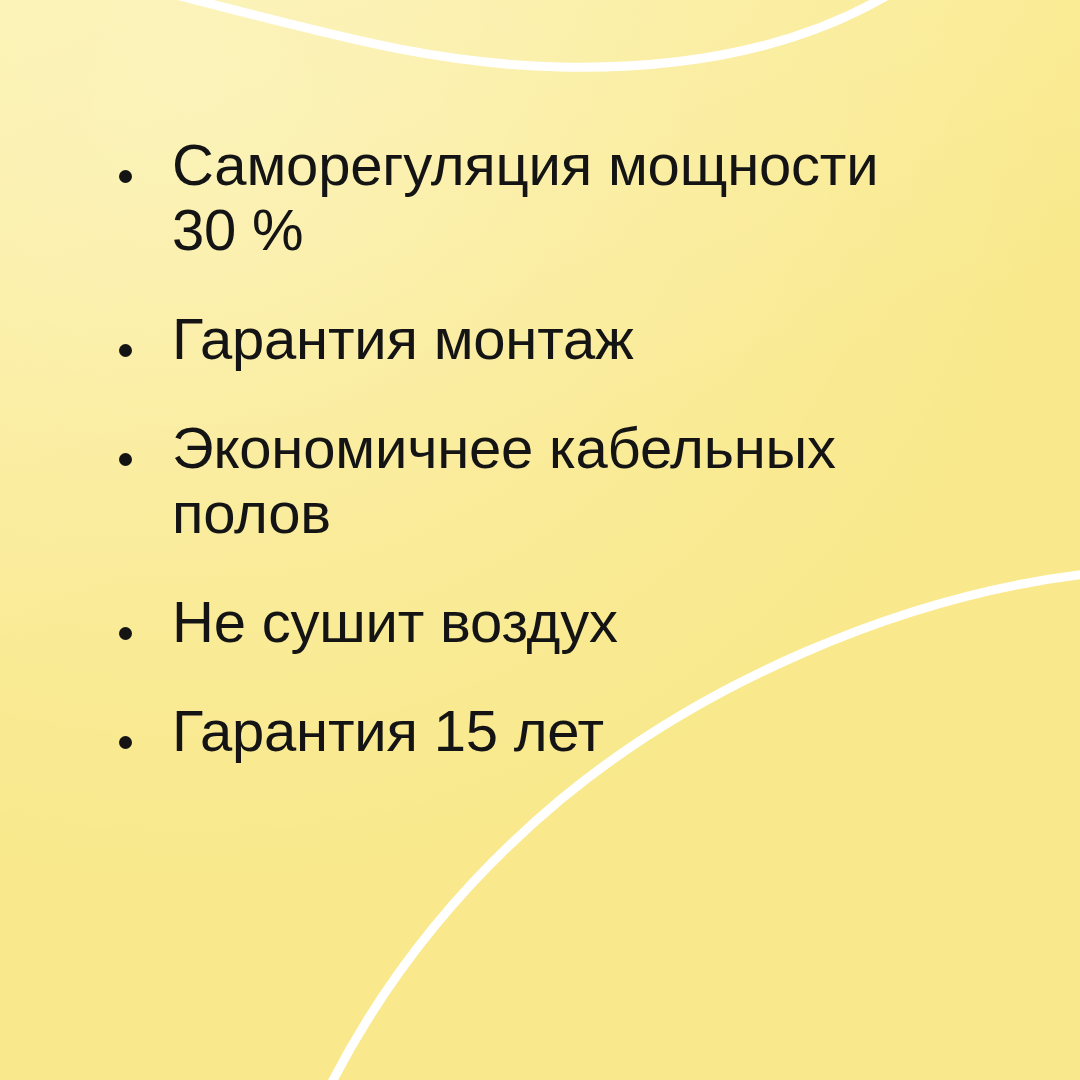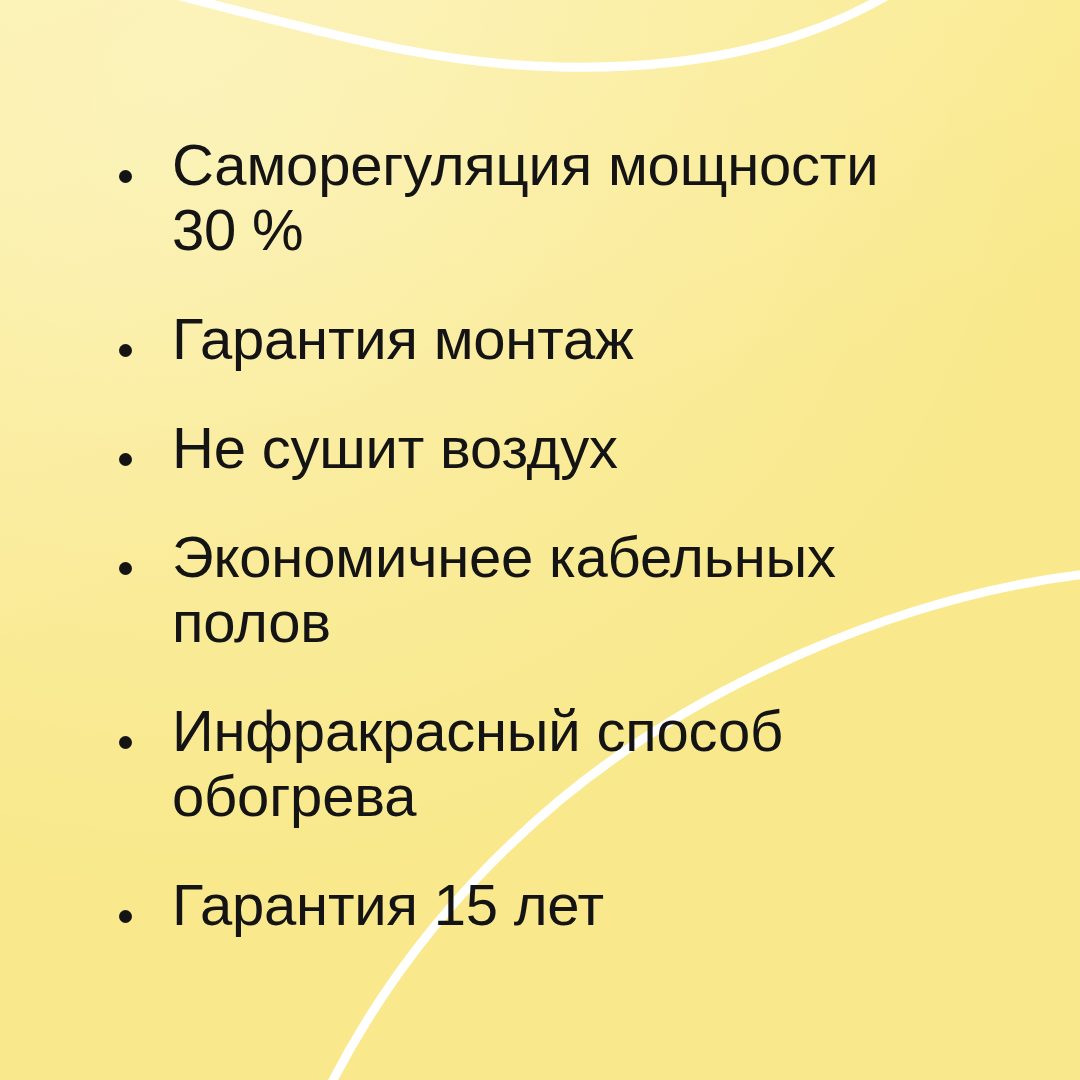--- a/index.html
+++ b/index.html
@@ -115,34 +115,29 @@
 30 %</span>
       </li>
 
       <li class="bullet-item">
         <span class="bullet-dot"></span>
         <span class="bullet-text">Гарантия монтаж</span>
       </li>
 
       <li class="bullet-item">
         <span class="bullet-dot"></span>
-        <span class="bullet-text">Не сушит воздух</span>
-      </li>
-
-      <li class="bullet-item">
-        <span class="bullet-dot"></span>
         <span class="bullet-text">Экономичнее кабельных
 полов</span>
       </li>
 
       <li class="bullet-item">
         <span class="bullet-dot"></span>
-        <span class="bullet-text">Инфракрасный способ
-обогрева</span>
+        <span class="bullet-text">Не сушит воздух</span>
       </li>
+
 
       <li class="bullet-item">
         <span class="bullet-dot"></span>
         <span class="bullet-text">Гарантия 15 лет</span>
       </li>
 
     </ul>
   </div>
 
 </div>

